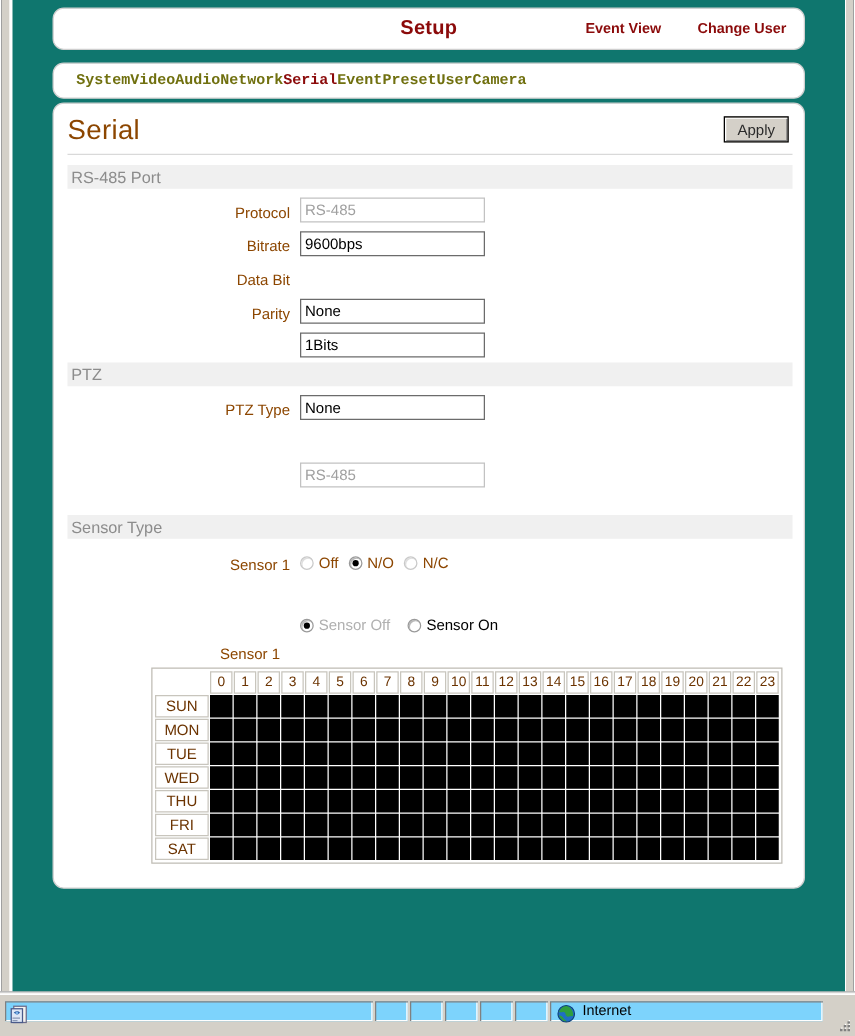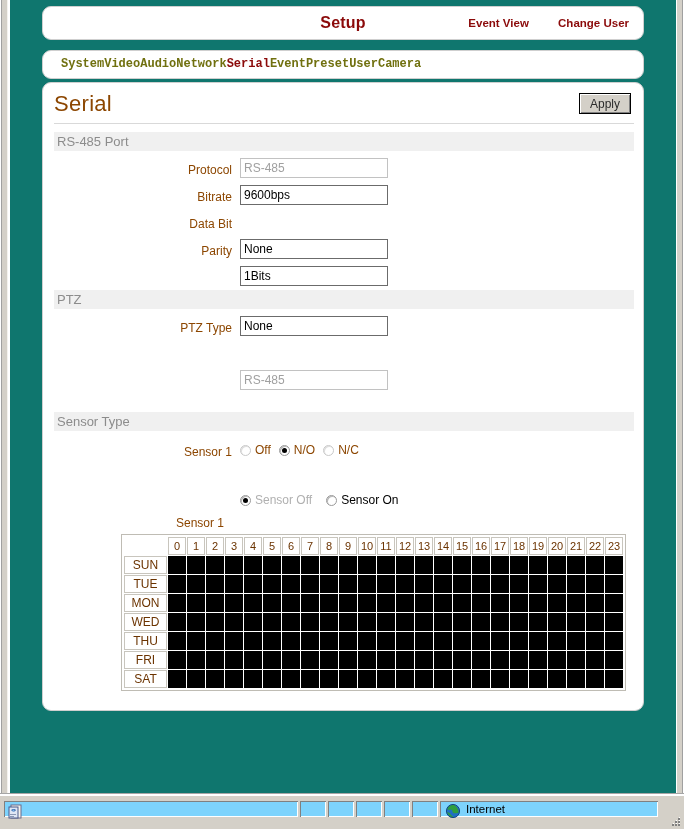--- a/index.html
+++ b/index.html
@@ -491,21 +491,21 @@
                 <td class="cell" style="background: rgb(0, 0, 0);"></td>
                 <td class="cell" style="background: rgb(0, 0, 0);"></td>
                 <td class="cell" style="background: rgb(0, 0, 0);"></td>
                 <td class="cell" style="background: rgb(0, 0, 0);"></td>
                 <td class="cell" style="background: rgb(0, 0, 0);"></td>
                 <td class="cell" style="background: rgb(0, 0, 0);"></td>
                 <td class="cell" style="background: rgb(0, 0, 0);"></td>
                 <td class="cell" style="background: rgb(0, 0, 0);"></td>
               </tr>
               <tr>
-                <td class="day">TUE</td>
+                <td class="day">MON</td>
                 <td class="cell" style="background: rgb(0, 0, 0);"></td>
                 <td class="cell" style="background: rgb(0, 0, 0);"></td>
                 <td class="cell" style="background: rgb(0, 0, 0);"></td>
                 <td class="cell" style="background: rgb(0, 0, 0);"></td>
                 <td class="cell" style="background: rgb(0, 0, 0);"></td>
                 <td class="cell" style="background: rgb(0, 0, 0);"></td>
                 <td class="cell" style="background: rgb(0, 0, 0);"></td>
                 <td class="cell" style="background: rgb(0, 0, 0);"></td>
                 <td class="cell" style="background: rgb(0, 0, 0);"></td>
                 <td class="cell" style="background: rgb(0, 0, 0);"></td>
@@ -518,21 +518,21 @@
                 <td class="cell" style="background: rgb(0, 0, 0);"></td>
                 <td class="cell" style="background: rgb(0, 0, 0);"></td>
                 <td class="cell" style="background: rgb(0, 0, 0);"></td>
                 <td class="cell" style="background: rgb(0, 0, 0);"></td>
                 <td class="cell" style="background: rgb(0, 0, 0);"></td>
                 <td class="cell" style="background: rgb(0, 0, 0);"></td>
                 <td class="cell" style="background: rgb(0, 0, 0);"></td>
                 <td class="cell" style="background: rgb(0, 0, 0);"></td>
               </tr>
               <tr>
-                <td class="day">MON</td>
+                <td class="day">TUE</td>
                 <td class="cell" style="background: rgb(0, 0, 0);"></td>
                 <td class="cell" style="background: rgb(0, 0, 0);"></td>
                 <td class="cell" style="background: rgb(0, 0, 0);"></td>
                 <td class="cell" style="background: rgb(0, 0, 0);"></td>
                 <td class="cell" style="background: rgb(0, 0, 0);"></td>
                 <td class="cell" style="background: rgb(0, 0, 0);"></td>
                 <td class="cell" style="background: rgb(0, 0, 0);"></td>
                 <td class="cell" style="background: rgb(0, 0, 0);"></td>
                 <td class="cell" style="background: rgb(0, 0, 0);"></td>
                 <td class="cell" style="background: rgb(0, 0, 0);"></td>

